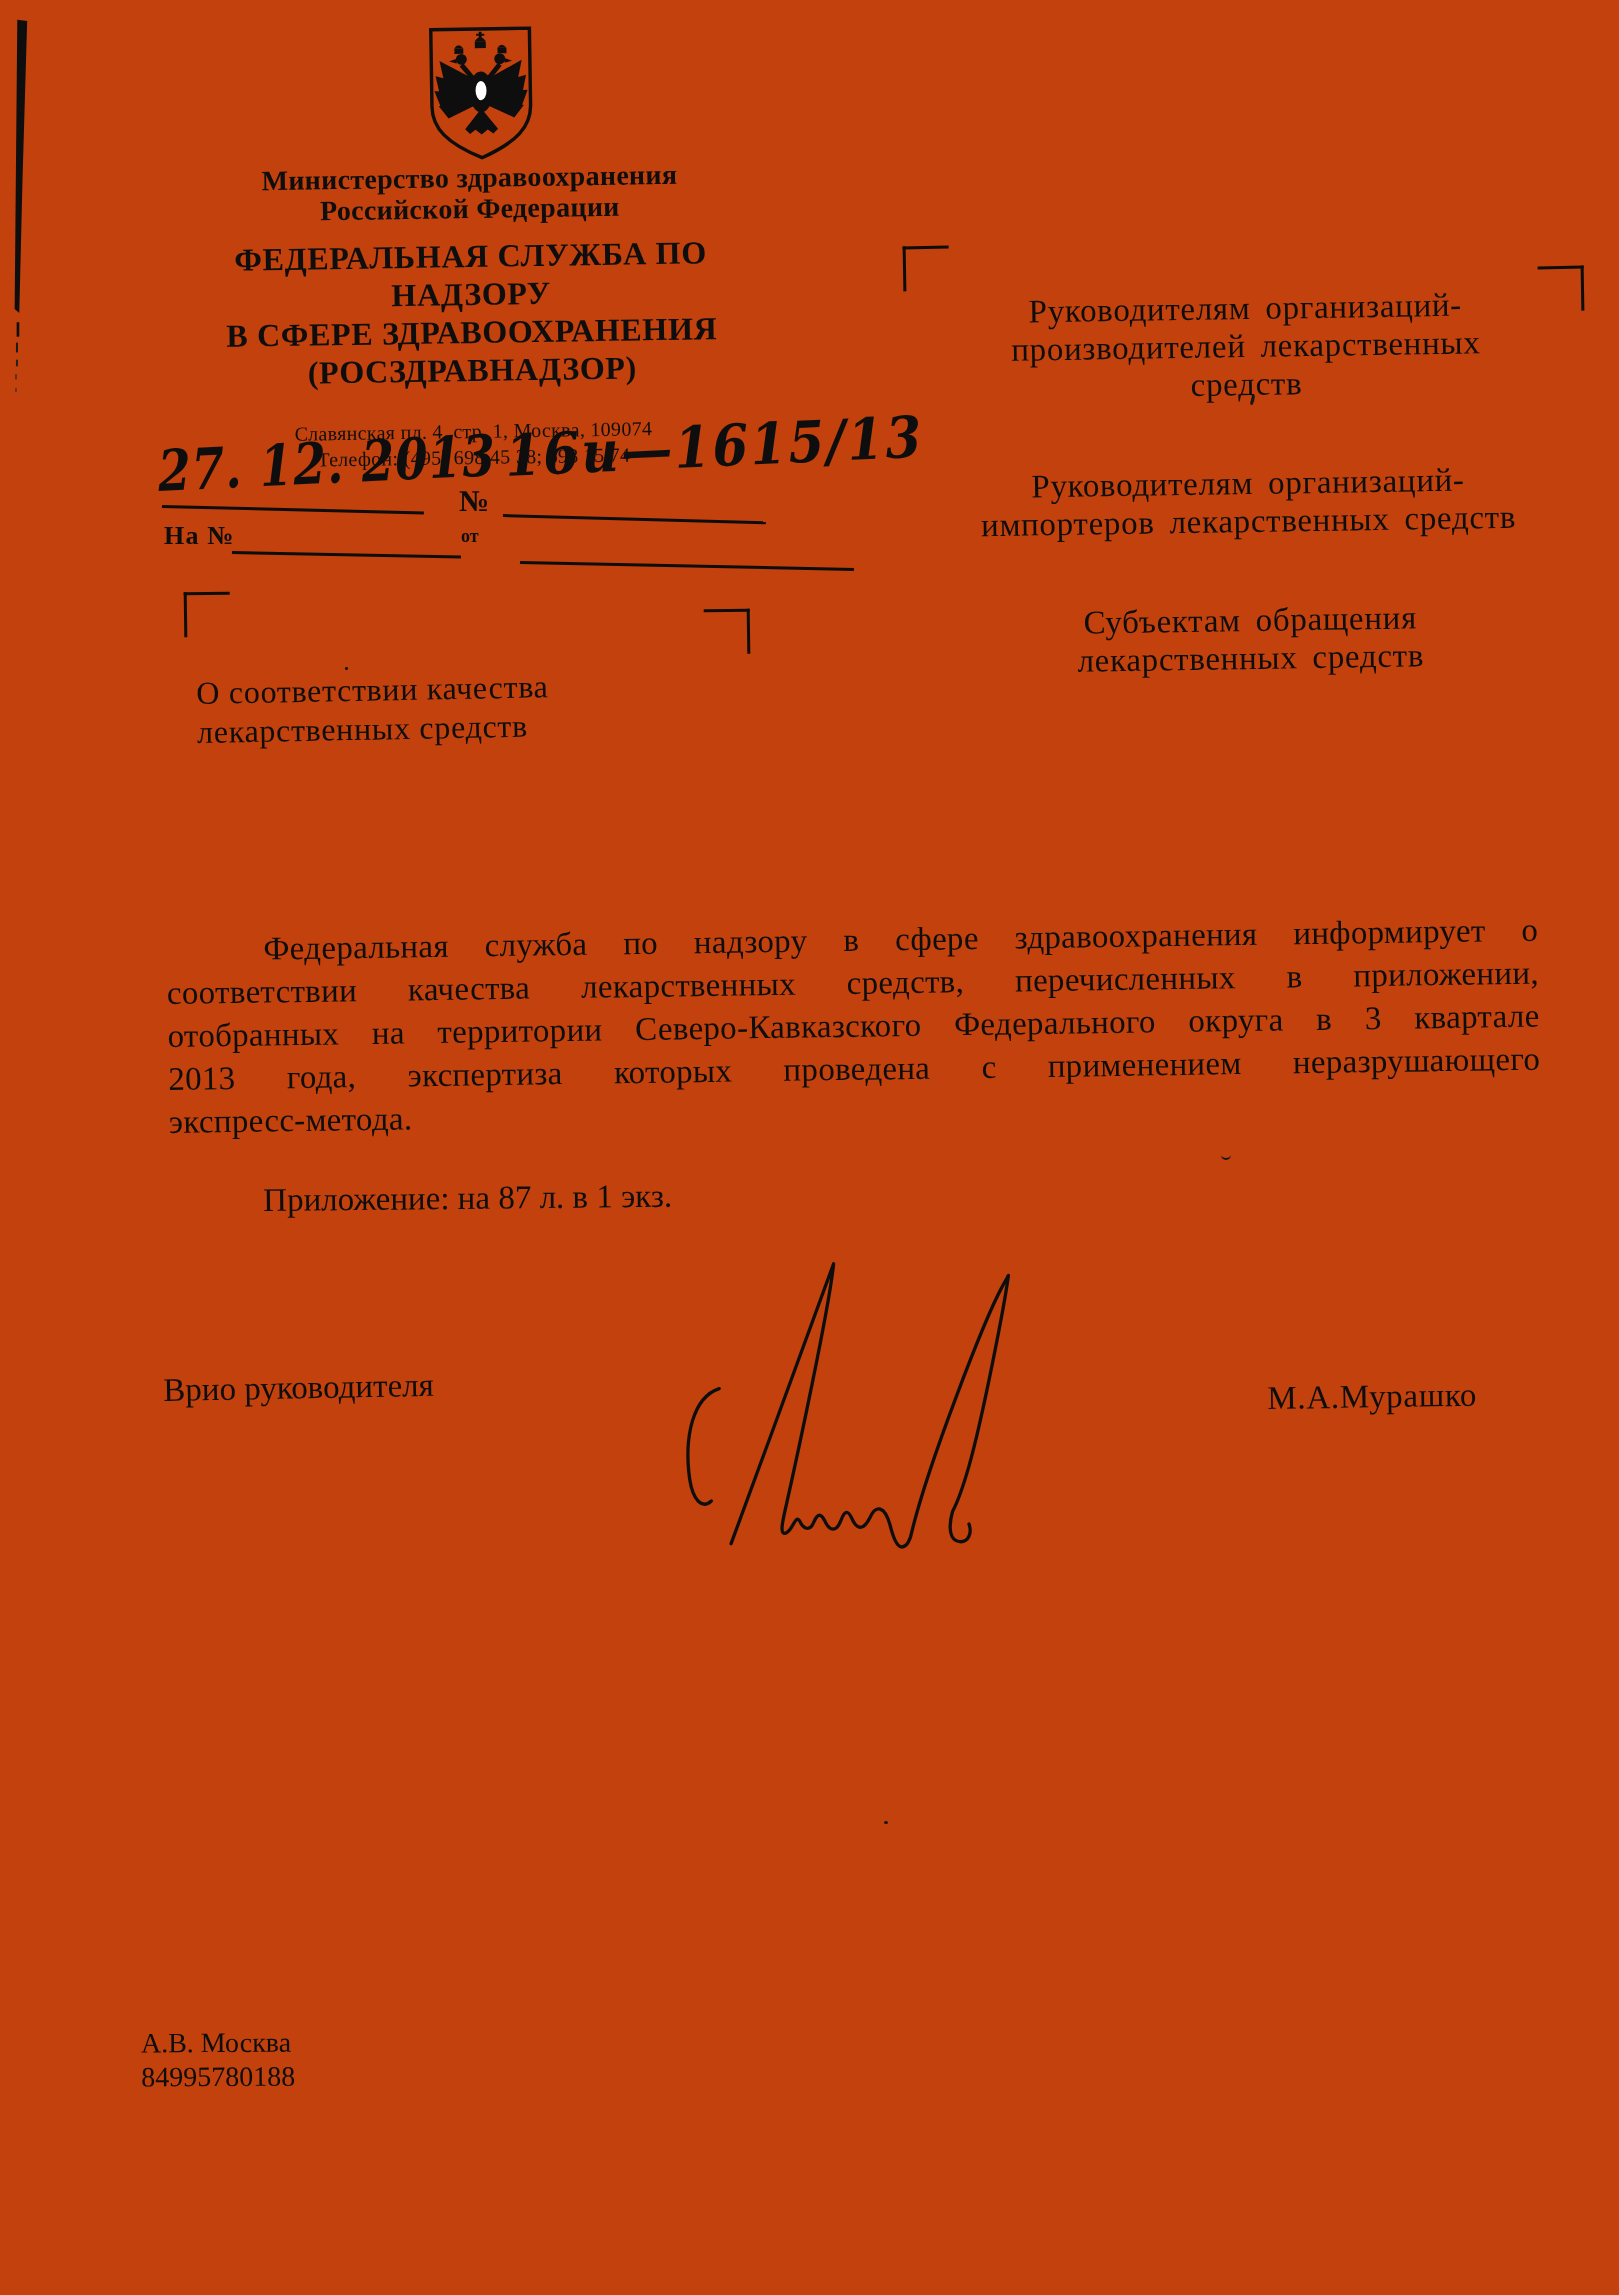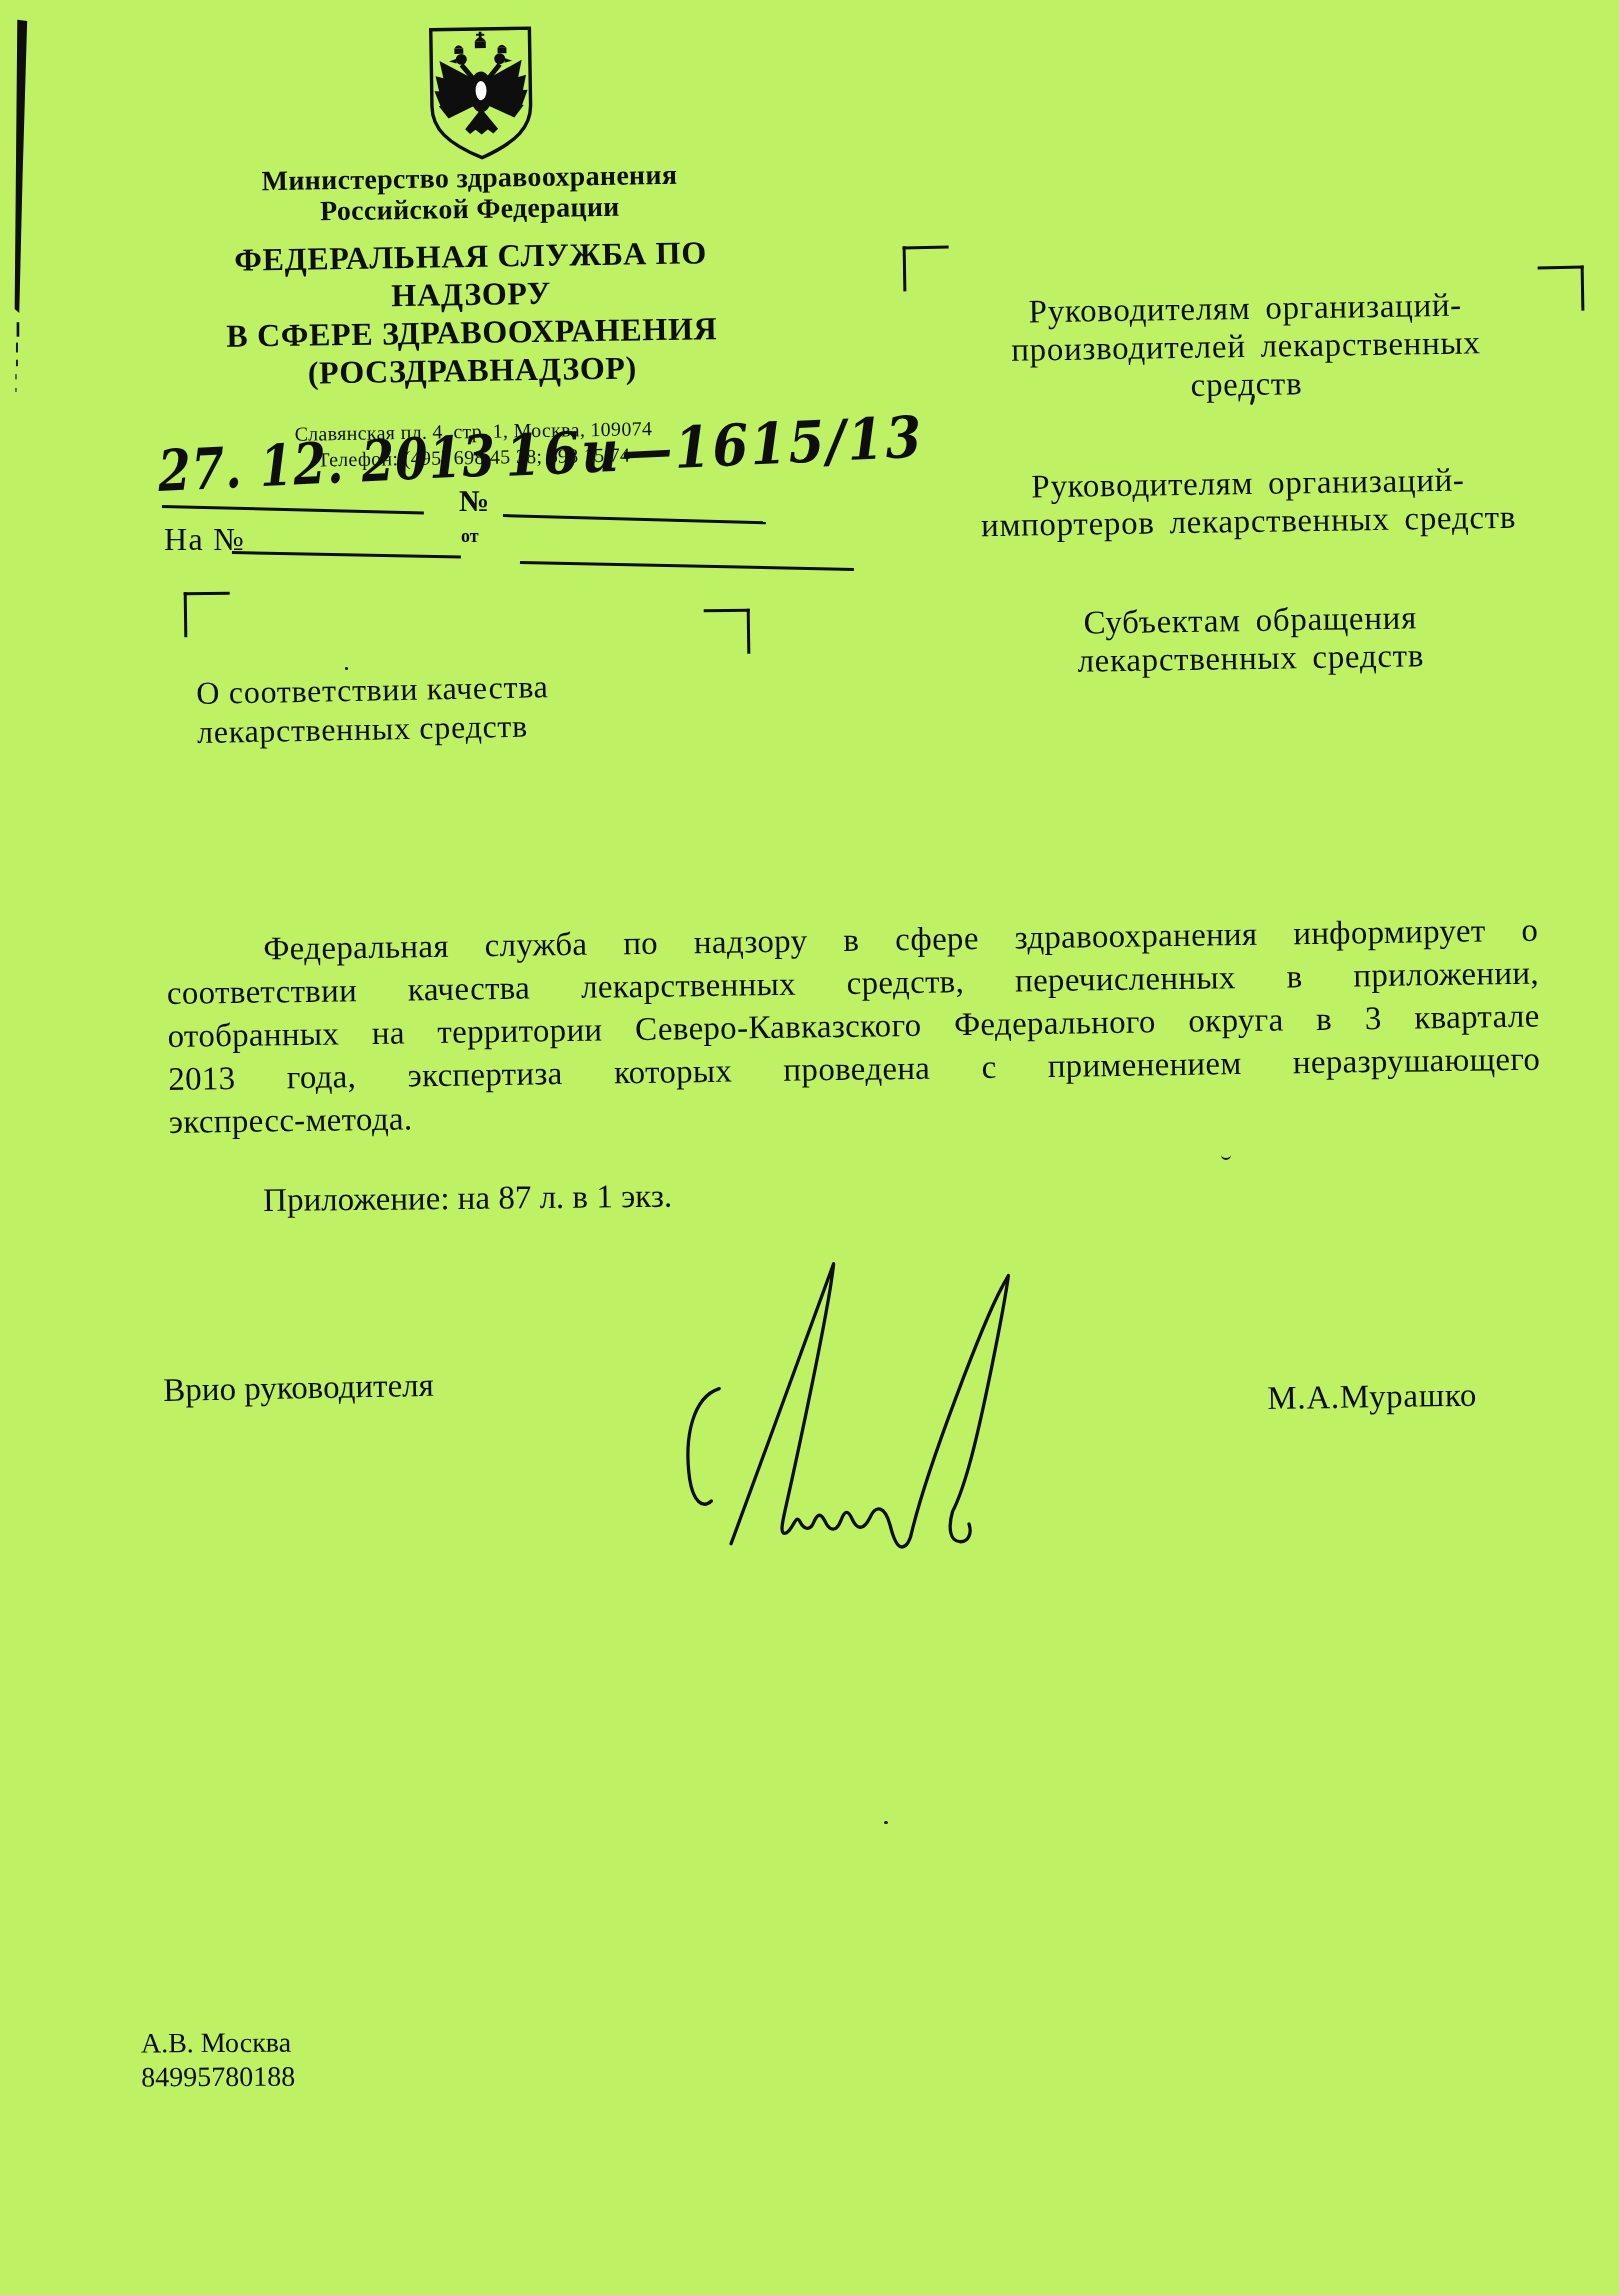--- a/index.html
+++ b/index.html
@@ -1,17 +1,17 @@
 <!DOCTYPE html>
 <html style="font-size:10.5px"><head>
 <meta charset="utf-8">
 <style>
   html,body { margin:0; padding:0; background:#6b6b6b; }
   .page {
-    position:relative; width:1619px; height:2295px; background:#bef264;
+    position:relative; width:1619px; height:2295px; background:#c2410c;
     font-family:"Liberation Serif","DejaVu Serif",serif; color:#0e0e0e;
     overflow:hidden;
   }
   .abs { position:absolute; }
   
   .header-col { left:158px; top:25px; width:625px; text-align:center;
                 transform:rotate(-0.9deg); }
   .emblem { display:block; margin:0 auto; transform:translateX(13px); }
   .ministry-line { font-weight:bold; font-size:28px; line-height:31px; letter-spacing:0.3px; }
   .service-line  { font-weight:bold; font-size:32px; line-height:38px; letter-spacing:0.7px; }
@@ -19,21 +19,21 @@
   .addr-line { font-size:20px; line-height:26px; letter-spacing:0.3px; }
   .addr-group { margin-top:29px; }
   
   .hw { font-family:"DejaVu Serif",serif; font-style:italic; font-weight:600; white-space:nowrap; }
   .hw-date   { left:157px; top:437px; font-size:57px; letter-spacing:1.3px;
                transform:scaleX(0.82) rotate(-2.2deg); transform-origin:0 0; }
   .no-sign   { left:459px; top:484px; font-size:30px; font-weight:bold; }
   .hw-number { left:504px; top:422px; font-size:57px; letter-spacing:2.6px;
                transform:scaleX(0.9) rotate(-2.4deg); transform-origin:0 0; }
   .rule { background:#0d0d0d; transform-origin:0 0; }
-  .na-label { left:164px; top:521px; font-size:32px; font-weight:normal; letter-spacing:1.3px; }
+  .na-label { left:164px; top:521px; font-size:26px; font-weight:bold; letter-spacing:1.3px; }
   .ot-label { left:461px; top:526px; font-size:18px; font-weight:600; }
   
   .recipients { left:918px; top:289px; width:661px; text-align:center;
                 font-size:33px; line-height:38px; letter-spacing:0.7px; word-spacing:6px;
                 transform:rotate(-0.9deg); }
   .recipient-group { margin:0 0 61px 0; }
   
   .corner { width:43px; height:42px; }
   .corner.tl { border-top:3.3px solid #0d0d0d; border-left:3.3px solid #0d0d0d; }
   .corner.tr { border-top:3.3px solid #0d0d0d; border-right:3.3px solid #0d0d0d; }

